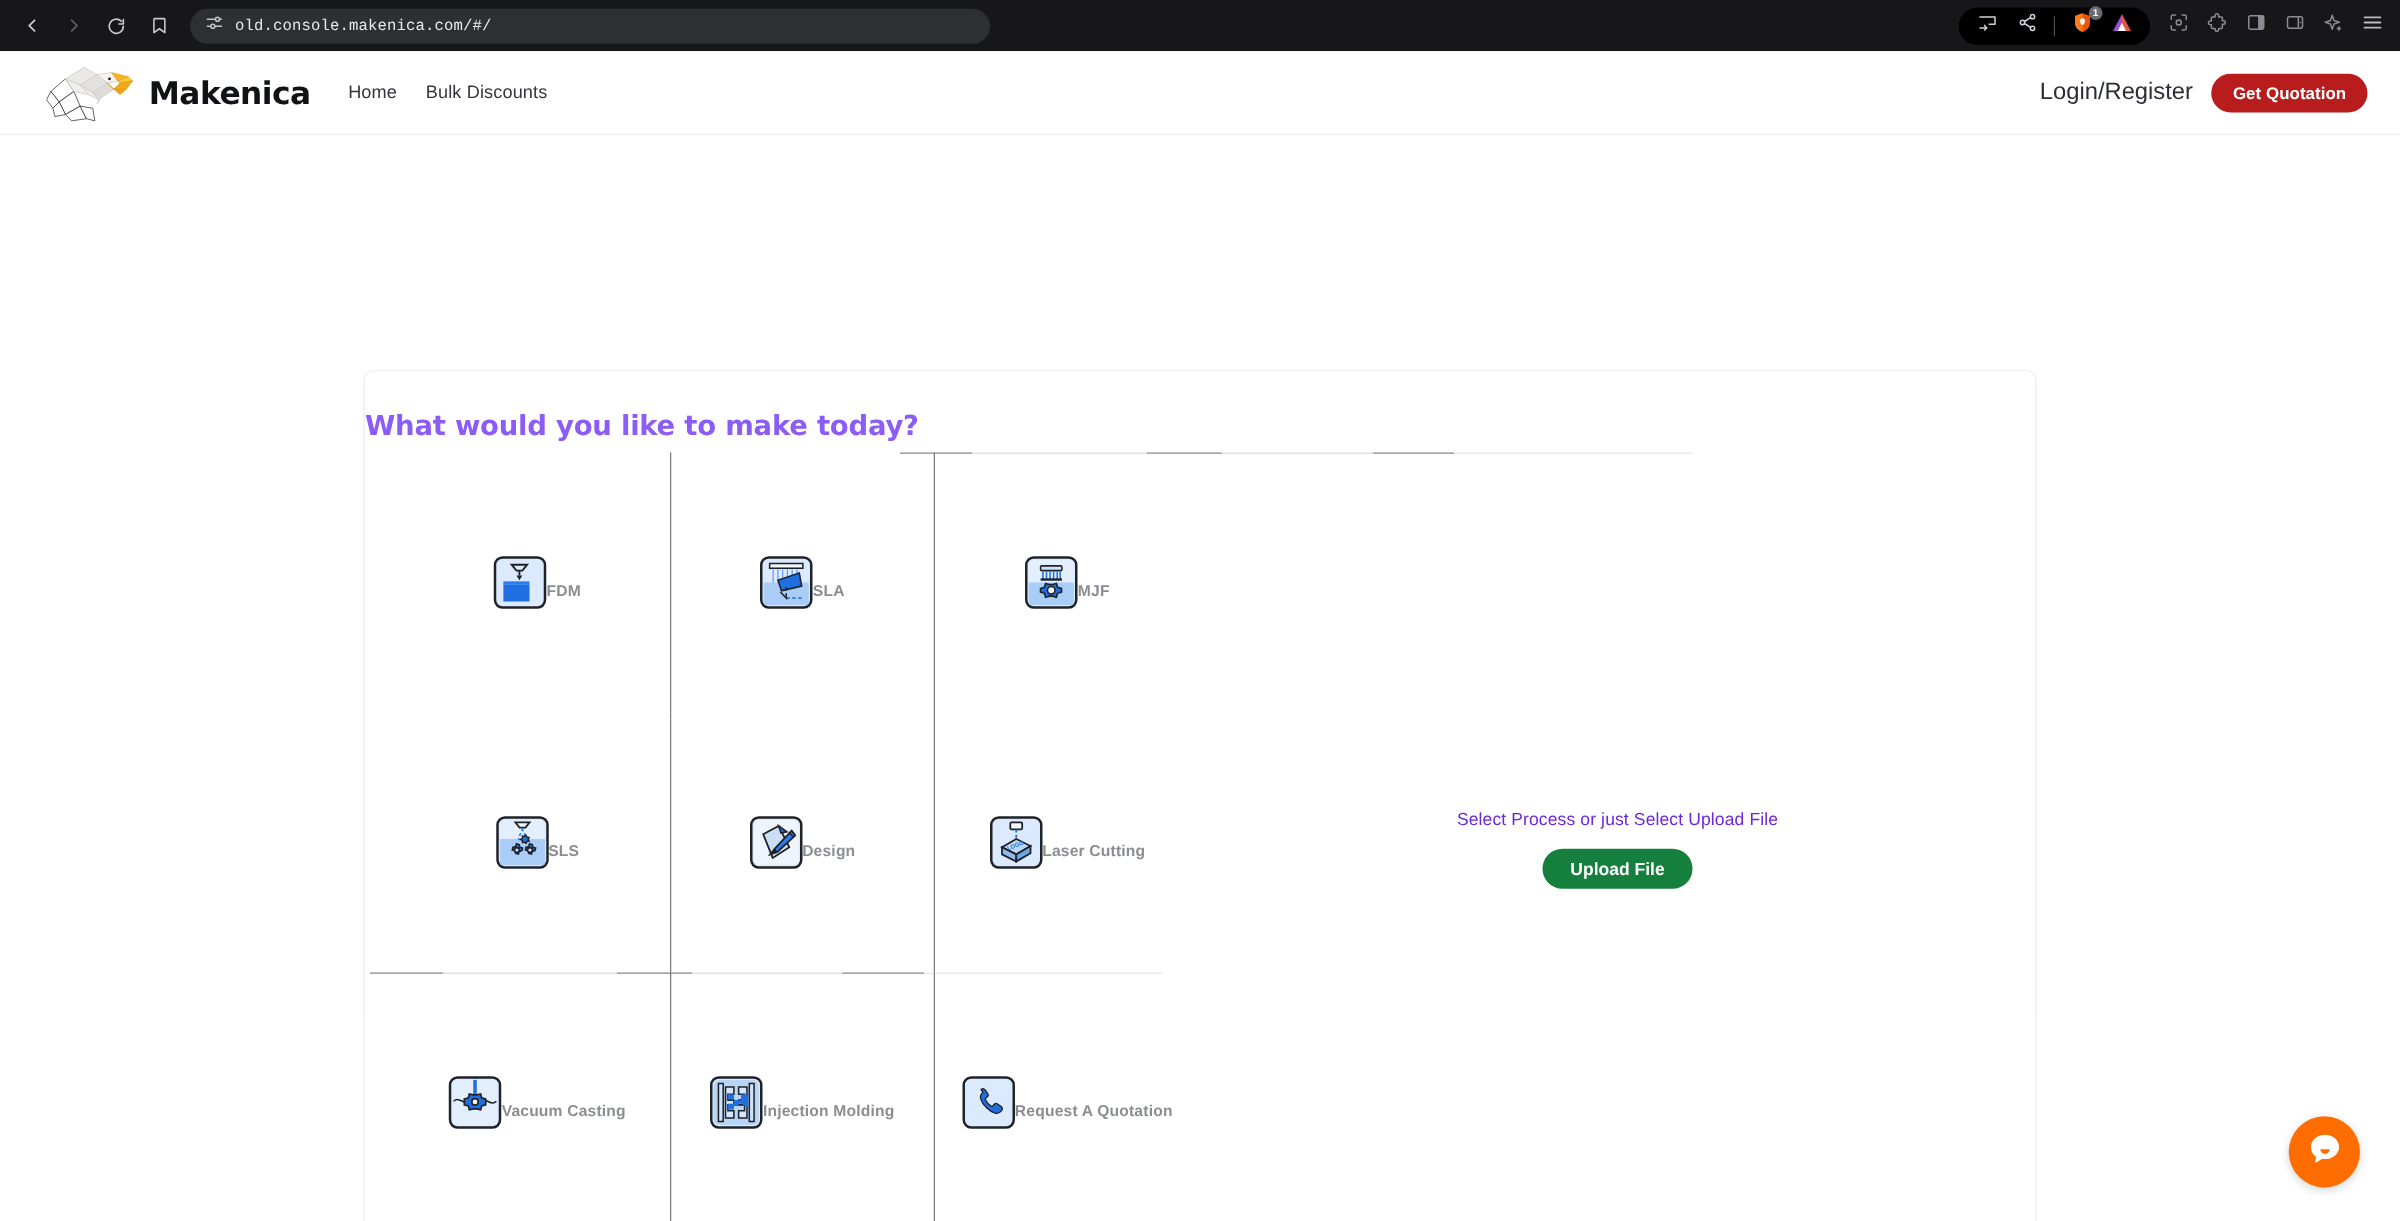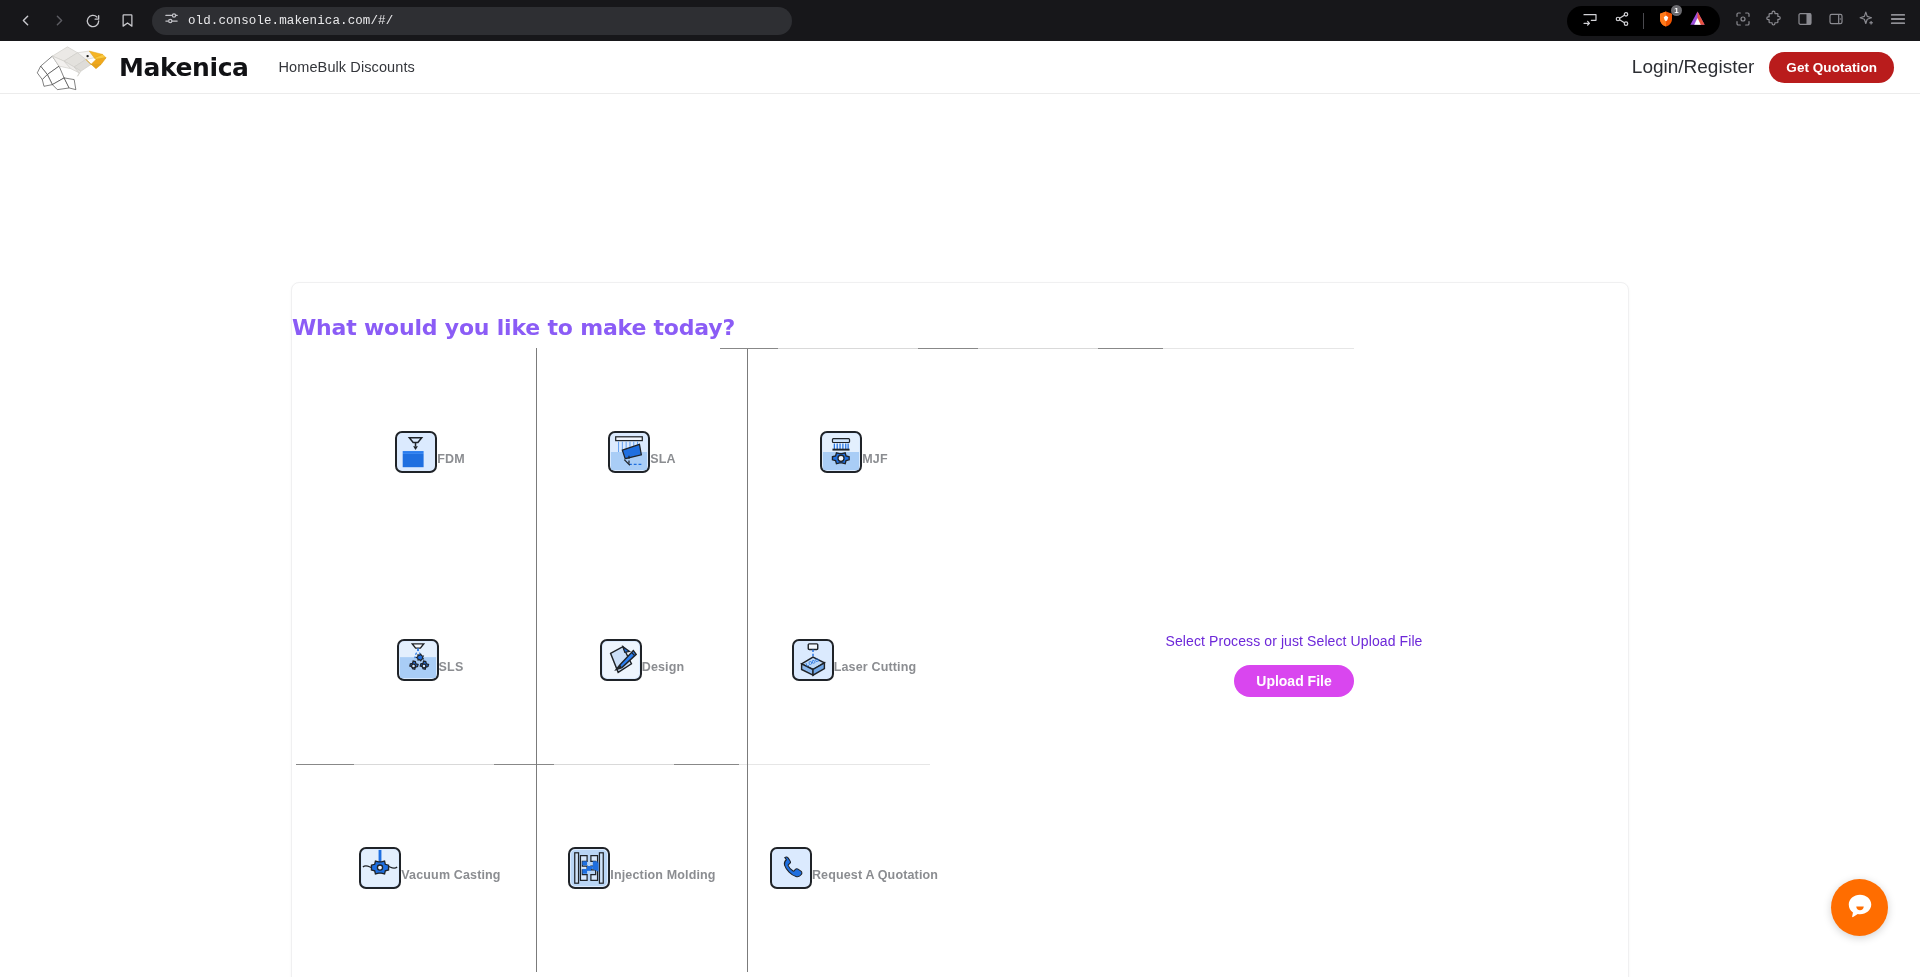--- a/index.html
+++ b/index.html
@@ -45,30 +45,30 @@
   .vsep{ width:1px; height:16px; background:#4a4a4f; margin:0 4px; }
   .badge{
     position:absolute; top:-1px; right:-2px; background:#6b6b70;
     color:#fff; font-size:8px; line-height:11px; min-width:11px;
     height:11px; border-radius:6px; text-align:center; font-weight:700;
     padding:0 2px;
   }
 
   
   .site-header{
-    height:53px; background:#ffffff; display:flex; align-items:center;
+    height:67px; background:#ffffff; display:flex; align-items:center;
     padding:0 26px 0 30px; border-bottom:1px solid #ececec; position:relative;
   }
   .brand{ display:flex; align-items:center; gap:0; }
   .logo-mark{ width:85px; height:52px; flex:0 0 auto; }
   .brand-name{
     font-size:25px; font-weight:700; color:#111215; letter-spacing:-0.4px;
     margin-left:4px; font-family:"DejaVu Sans", sans-serif;
   }
-  .main-nav{ display:flex; align-items:center; margin-left:30px; }
+  .main-nav{ display:flex; align-items:center; gap:23px; margin-left:30px; }
   .nav-link{
     font-size:14.5px; color:#34363b; letter-spacing:.1px; cursor:pointer;
     font-family:"Liberation Sans", sans-serif;
   }
   .header-right{
     margin-left:auto; display:flex; align-items:center; gap:15px;
   }
   .login-link{ font-size:19px; color:#2c2e33; cursor:pointer; }
   .cta-btn{
     background:#b91c1c; color:#ffffff; border:none; border-radius:18px;
@@ -136,21 +136,21 @@
   }
 
   .upload-pane{
     flex:1; display:flex; flex-direction:column; align-items:center;
     justify-content:center; padding-bottom:16px;
   }
   .upload-hint{
     font-size:14px; color:#6d28d9; margin-bottom:16px; letter-spacing:.1px;
   }
   .upload-btn{
-    background:#d946ef; color:#fff; border:none; border-radius:19px;
+    background:#15803d; color:#fff; border:none; border-radius:19px;
     height:32px; padding:0 22px; font-size:14px; font-weight:600;
     cursor:pointer; font-family:"Liberation Sans", sans-serif;
   }
 
   .chat-bubble{
     position:absolute; right:32px; bottom:22px; width:57px; height:57px;
     border-radius:50%; background:#ff6d00; display:flex;
     align-items:center; justify-content:center; cursor:pointer;
     box-shadow:0 2px 8px rgba(0,0,0,.18);
   }

